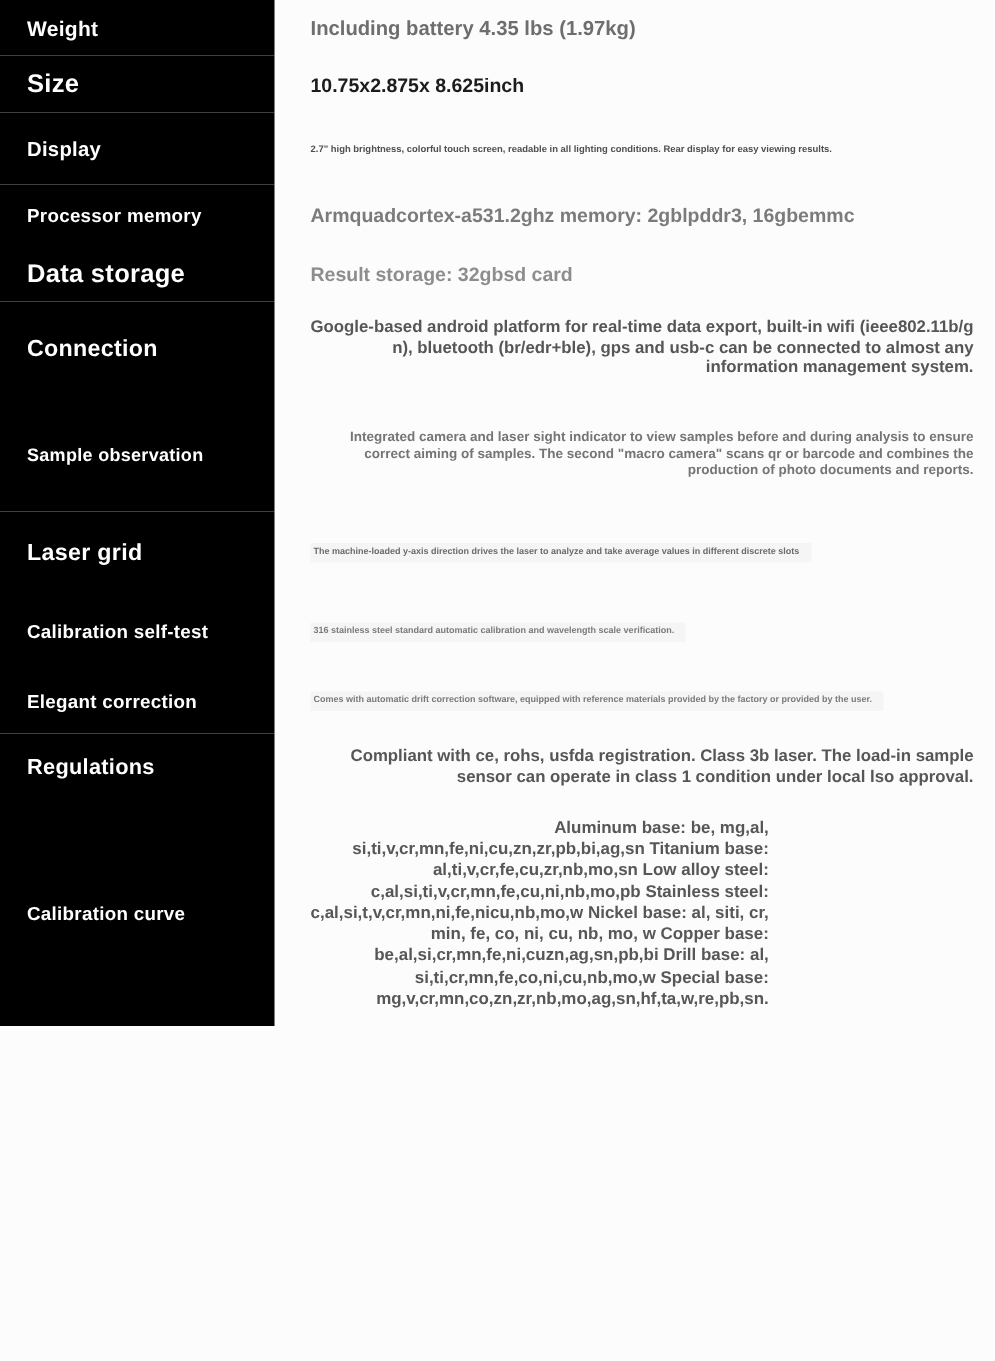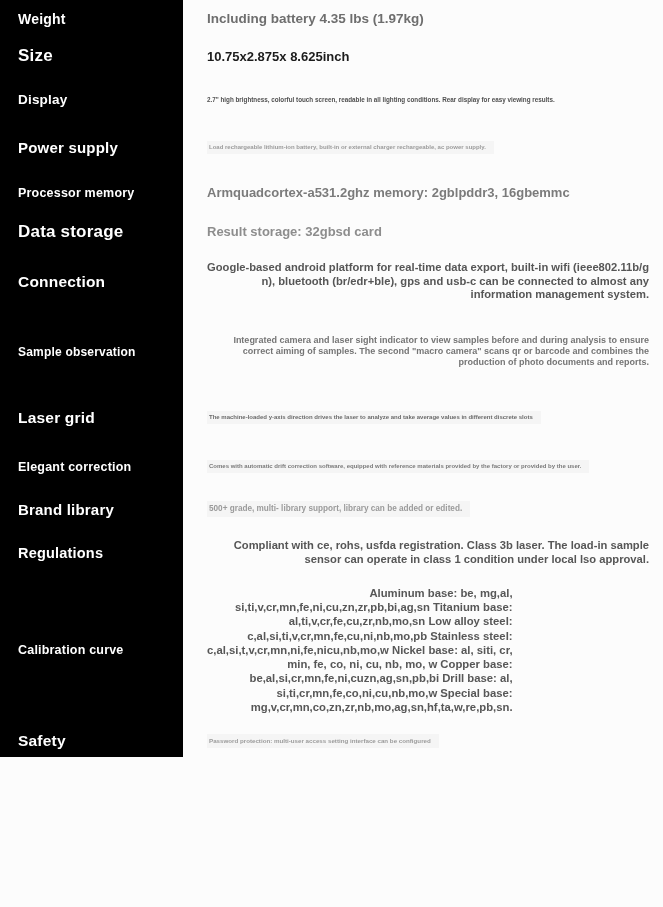--- a/index.html
+++ b/index.html
@@ -74,26 +74,20 @@
       </div>
   </div>
 
   <div class="row h3">
     <div class="cell-label l-135">Display</div>
     <div class="cell-value">
         <span class="txt v3">2.7" high brightness, colorful touch screen, readable in all lighting conditions. Rear display for easy viewing results.</span>
       </div>
   </div>
 
-  <div class="row h4 tint">
-    <div class="cell-label l-15">Power supply</div>
-    <div class="cell-value">
-        <span class="txt v4">Load rechargeable lithium-ion battery, built-in or external charger rechargeable, ac power supply.</span>
-      </div>
-  </div>
 
   <div class="row h5">
     <div class="cell-label l-125">Processor memory</div>
     <div class="cell-value">
         <span class="txt v5">Armquadcortex-a531.2ghz memory: 2gblpddr3, 16gbemmc</span>
       </div>
   </div>
 
   <div class="row h6">
     <div class="cell-label l-17">Data storage</div>
@@ -117,34 +111,34 @@
   </div>
 
   <div class="row h9 tint">
     <div class="cell-label l-155">Laser grid</div>
     <div class="cell-value">
         <span class="txt v9">The machine-loaded y-axis direction drives the laser to analyze and take average values in different discrete slots</span>
       </div>
   </div>
 
 
+  <div class="row h11 tint">
+    <div class="cell-label l-125">Calibration self-test</div>
+    <div class="cell-value">
+        <span class="txt v11">316 stainless steel standard automatic calibration and wavelength scale verification.</span>
+      </div>
+  </div>
 
   <div class="row h12 tint">
     <div class="cell-label l-125">Elegant correction</div>
     <div class="cell-value">
         <span class="txt v12">Comes with automatic drift correction software, equipped with reference materials provided by the factory or provided by the user.</span>
       </div>
   </div>
 
-  <div class="row h13 tint">
-    <div class="cell-label l-15">Brand library</div>
-    <div class="cell-value">
-        <span class="txt v13">500+ grade, multi- library support, library can be added or edited.</span>
-      </div>
-  </div>
 
   <div class="row h14">
     <div class="cell-label l-145">Regulations</div>
     <div class="cell-value">
         <span class="txt v14">Compliant with ce, rohs, usfda registration. Class 3b laser. The load-in sample sensor can operate in class 1 condition under local lso approval.</span>
       </div>
   </div>
 
 
   <div class="row h16">
@@ -155,20 +149,14 @@
 al,ti,v,cr,fe,cu,zr,nb,mo,sn Low alloy steel:
 c,al,si,ti,v,cr,mn,fe,cu,ni,nb,mo,pb Stainless steel:
 c,al,si,t,v,cr,mn,ni,fe,nicu,nb,mo,w Nickel base: al, siti, cr,
 min, fe, co, ni, cu, nb, mo, w Copper base:
 be,al,si,cr,mn,fe,ni,cuzn,ag,sn,pb,bi Drill base: al,
 si,ti,cr,mn,fe,co,ni,cu,nb,mo,w Special base:
 mg,v,cr,mn,co,zn,zr,nb,mo,ag,sn,hf,ta,w,re,pb,sn.</span>
       </div>
   </div>
 
-  <div class="row h17 tint">
-    <div class="cell-label l-155">Safety</div>
-    <div class="cell-value">
-        <span class="txt v17">Password protection: multi-user access setting interface can be configured</span>
-      </div>
-  </div>
 
 </div>
 
 </body></html>

